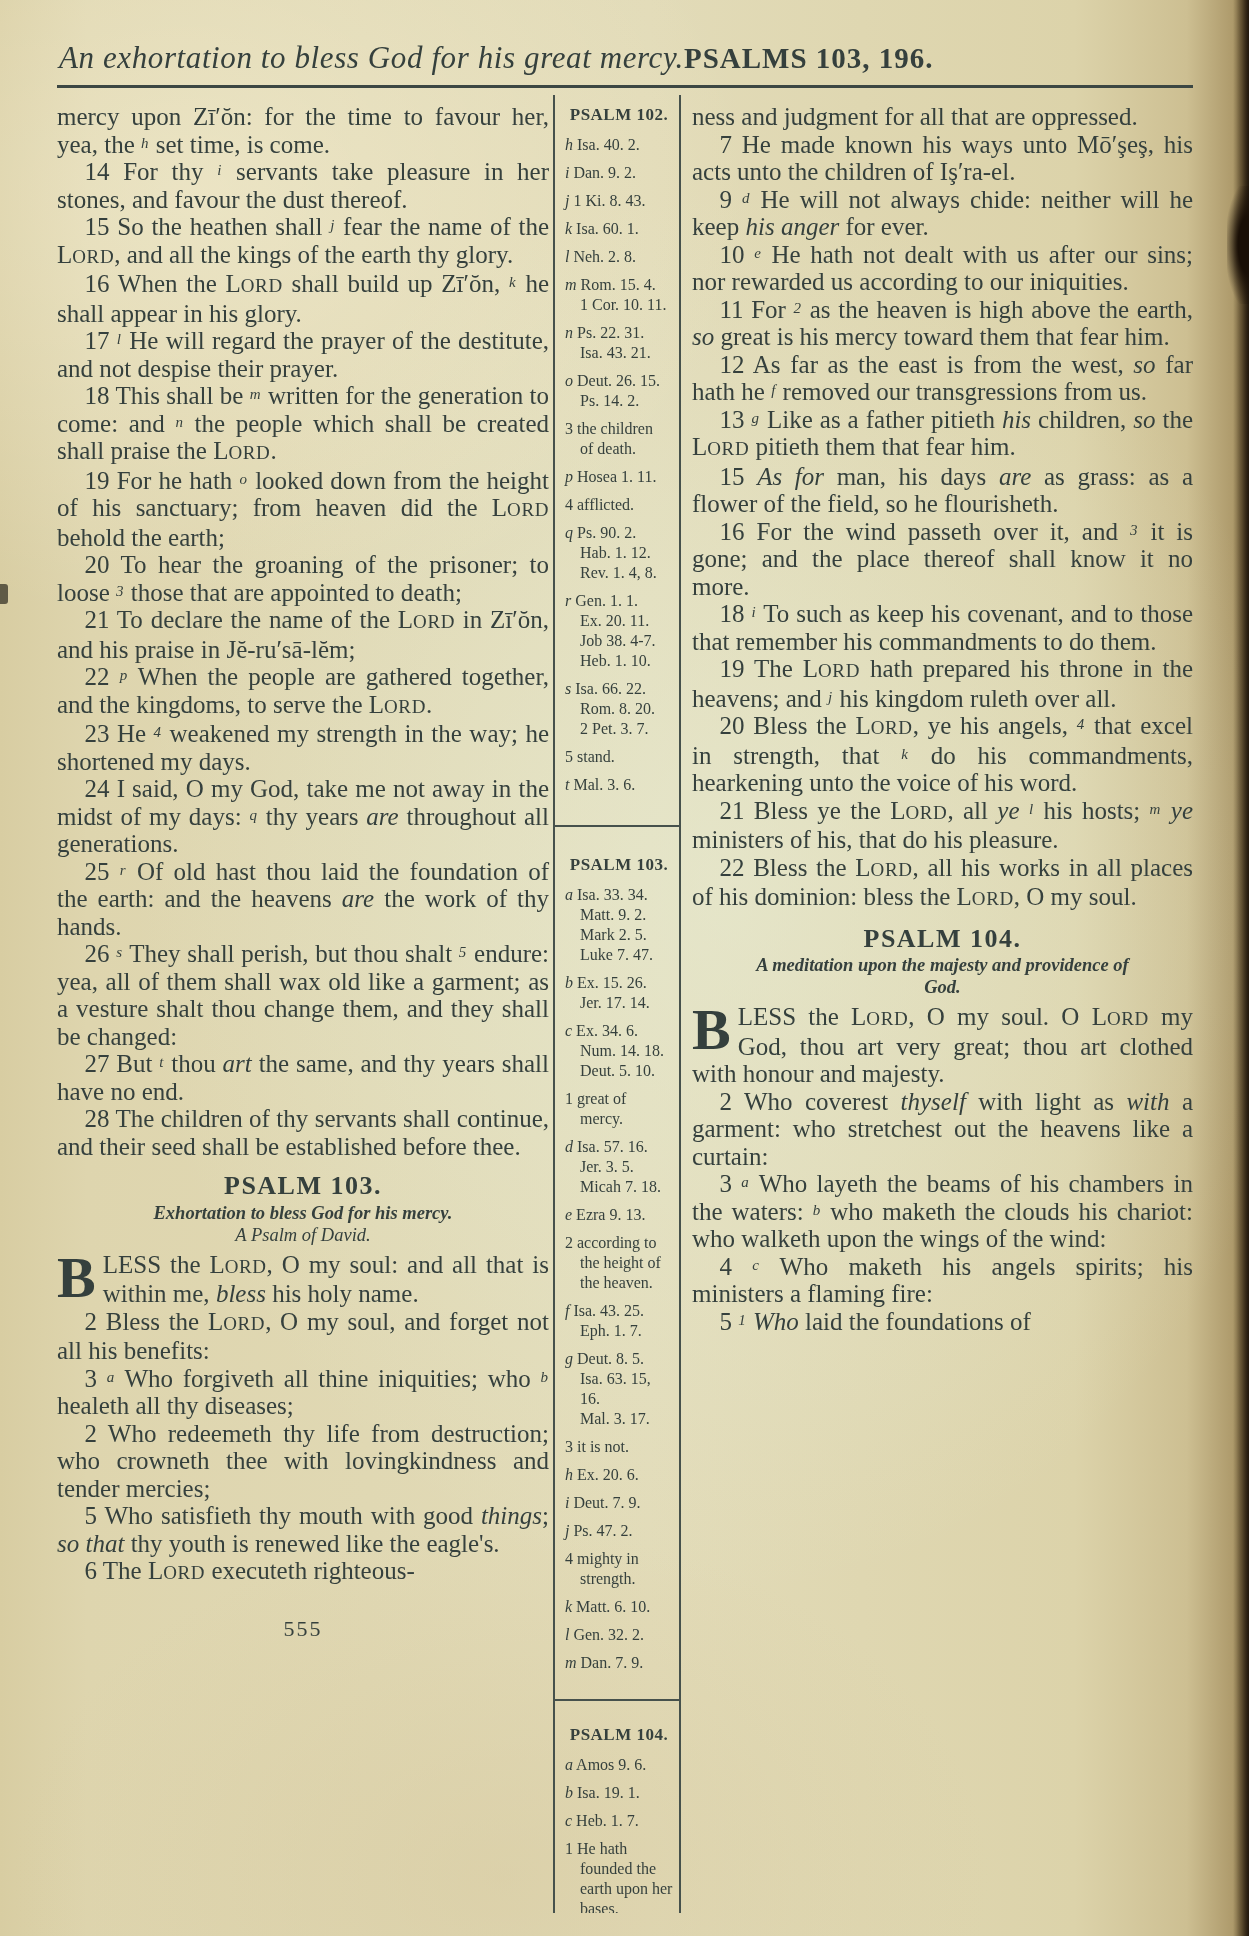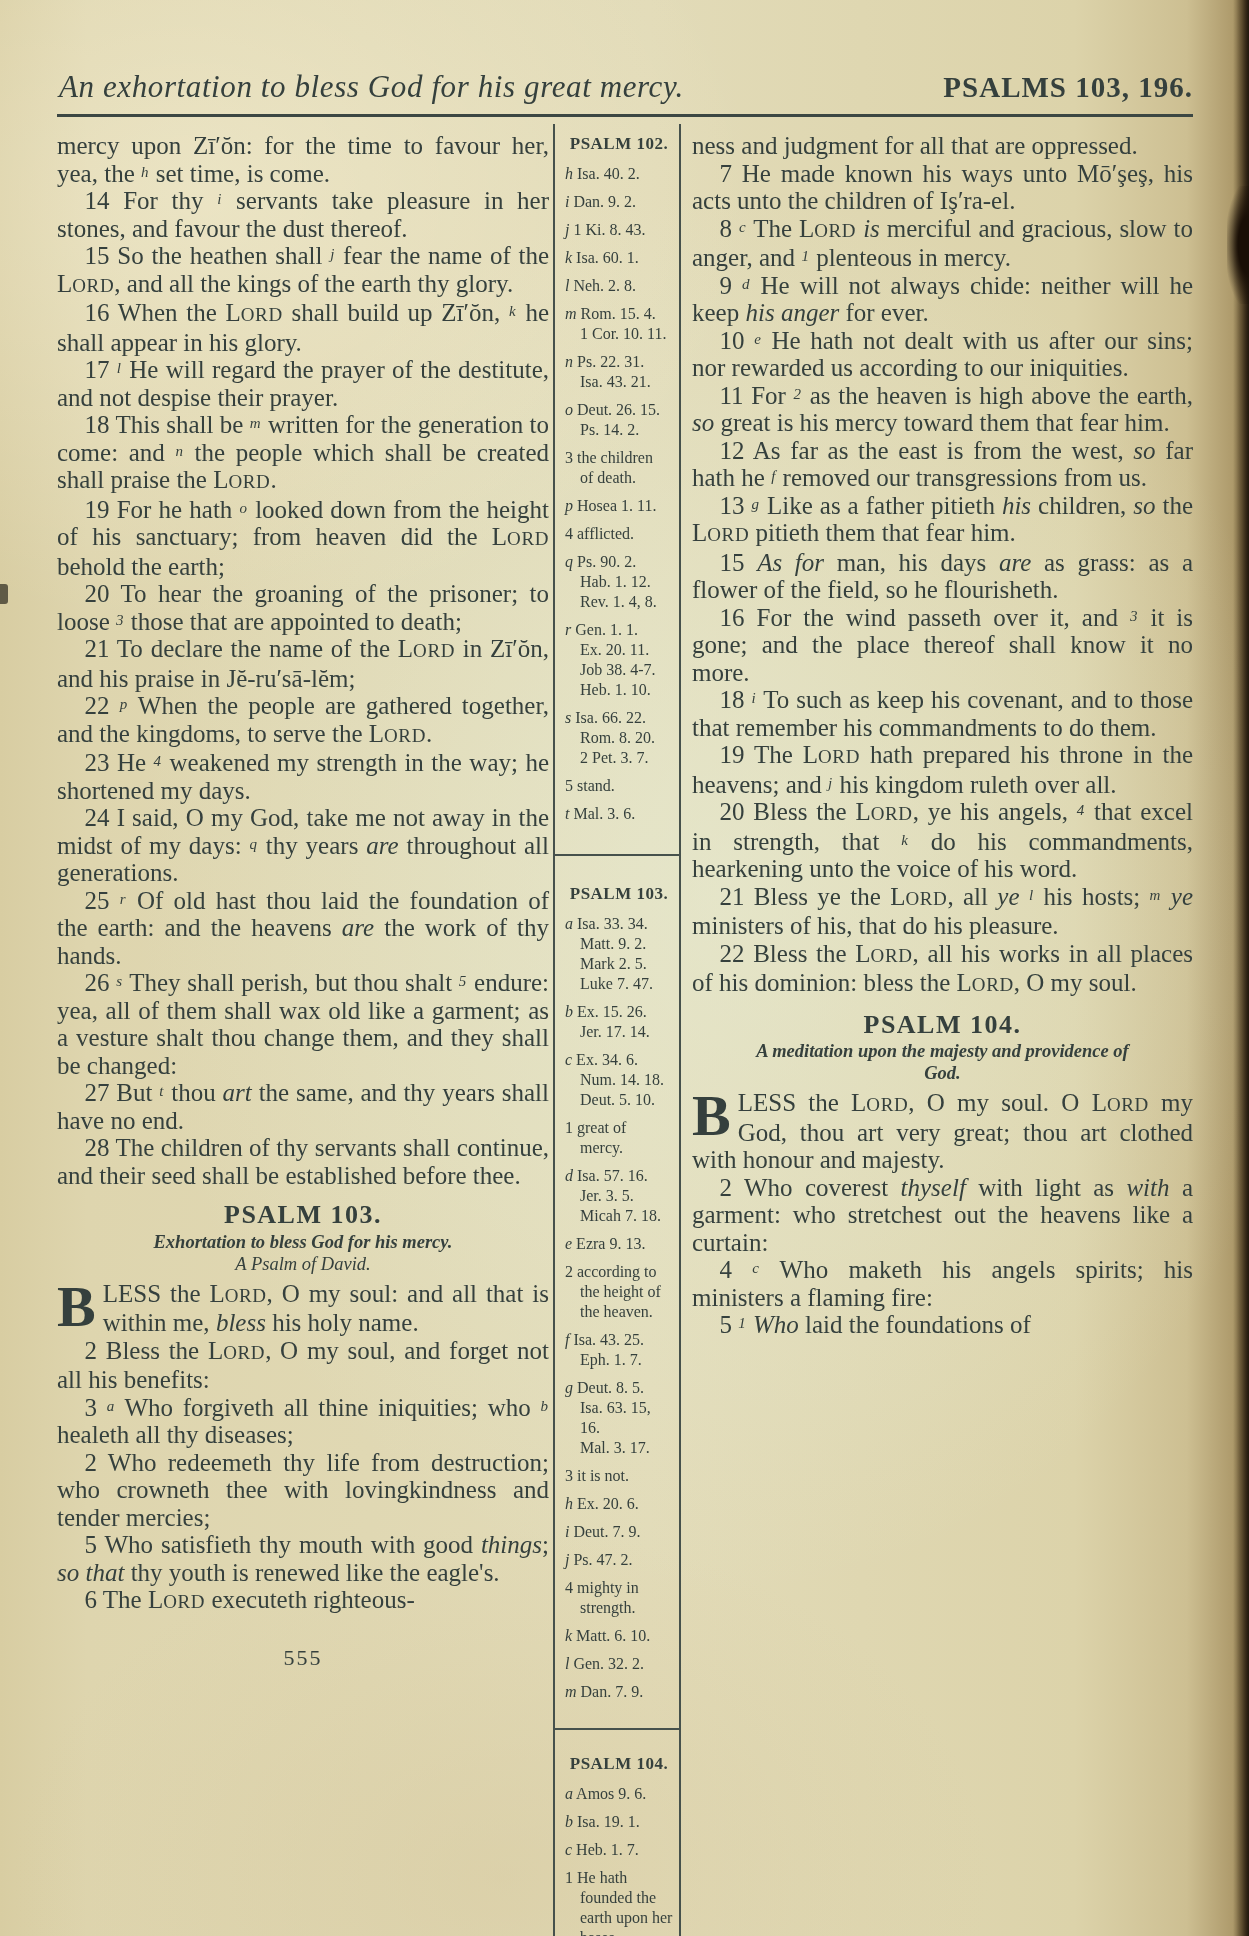--- a/index.html
+++ b/index.html
@@ -14,21 +14,21 @@
     font-family:"Liberation Serif","DejaVu Serif",serif;
     color:var(--ink,#35403d);
   }
   .edge-shadow{position:absolute;right:0;top:0;width:16px;height:100%;
     background:linear-gradient(to right, rgba(52,38,16,0), rgba(48,34,14,.55) 55%, #241a0e 95%);}
   .edge-blob{position:absolute;right:0;top:186px;width:22px;height:118px;
     background:radial-gradient(ellipse at 100% 50%, #190f06 35%, rgba(25,15,6,0) 78%);}
   .left-mark{position:absolute;left:0;top:584px;width:8px;height:20px;background:#4a4536;border-radius:0 3px 3px 0;opacity:.85;}
 
   .content{position:absolute;left:57px;top:40px;width:1136px;}
-  .header{display:flex;justify-content:space-between;align-items:baseline;margin-top:29px;}
+  .header{display:flex;align-items:baseline;}
   .running-head{font-style:italic;font-size:31px;letter-spacing:.6px;padding-left:2px;}
   .page-ref{font-weight:bold;font-size:29px;letter-spacing:1px;}
   .head-rule{height:3px;background:#3c4743;margin-top:9px;}
 
   .cols{display:flex;margin-top:7px;align-items:stretch;}
   .col-left{width:492px;}
   .col-right{flex:1;padding-left:11px;}
   .col-left,.col-right{font-size:25px;line-height:27.5px;text-align:justify;}
   .col-mid{width:128px;margin-left:4px;box-sizing:border-box;height:1818px;overflow:hidden;
     border-left:2px solid #46514c;border-right:2px solid #46514c;
@@ -161,21 +161,20 @@
             <div class="refline"><i>c</i> Heb. 1. 7.</div>
             <div class="refline">1 He hath<br>founded the<br>earth upon her<br>bases.</div>
           </div>
       </div>
 
       <div class="col-right">
         <p class="verse cont">ness and judgment for all that are oppressed.</p>
         <div>
 
         <p class="verse">7 He made known his ways unto Mō′şeş, his acts unto the children of Iş′ra-el.</p>
-            <p class="verse">8 <sup class="r">c</sup> The <span class="lord">L<span class="sc">ORD</span></span> <i>is</i> merciful and gracious, slow to anger, and <sup class="r">1</sup> plenteous in mercy.</p>
             <p class="verse">9 <sup class="r">d</sup> He will not always chide: neither will he keep <i>his anger</i> for ever.</p>
             <p class="verse">10 <sup class="r">e</sup> He hath not dealt with us after our sins; nor rewarded us according to our iniquities.</p>
             <p class="verse">11 For <sup class="r">2</sup> as the heaven is high above the earth, <i>so</i> great is his mercy toward them that fear him.</p>
             <p class="verse">12 As far as the east is from the west, <i>so</i> far hath he <sup class="r">f</sup> removed our transgressions from us.</p>
             <p class="verse">13 <sup class="r">g</sup> Like as a father pitieth <i>his</i> children, <i>so</i> the <span class="lord">L<span class="sc">ORD</span></span> pitieth them that fear him.</p>
             <p class="verse">15 <i>As for</i> man, his days <i>are</i> as grass: as a flower of the field, so he flourisheth.</p>
             <p class="verse">16 For the wind passeth over it, and <sup class="r">3</sup> it is gone; and the place thereof shall know it no more.</p>
             <p class="verse">18 <sup class="r">i</sup> To such as keep his covenant, and to those that remember his commandments to do them.</p>
             <p class="verse">19 The <span class="lord">L<span class="sc">ORD</span></span> hath prepared his throne in the heavens; and <sup class="r">j</sup> his kingdom ruleth over all.</p>
             <p class="verse">20 Bless the <span class="lord">L<span class="sc">ORD</span></span>, ye his angels, <sup class="r">4</sup> that excel in strength, that <sup class="r">k</sup> do his commandments, hearkening unto the voice of his word.</p>
@@ -184,20 +183,21 @@
           </div>
         <div class="psalm-title">PSALM 104.</div>
         <div class="psalm-sub">A meditation upon the majesty and providence of<br>God.</div>
         <p class="verse first" style="margin-top:5px;">
           <span class="dropcap">B</span>
           <span>LESS the <span class="lord">L<span class="sc">ORD</span></span>, O my soul. O <span class="lord">L<span class="sc">ORD</span></span> my God, thou art very great; thou art clothed with honour and majesty.</span>
         </p>
         <div>
 
         <p class="verse">2 Who coverest <i>thyself</i> with light as <i>with</i> a garment: who stretchest out the heavens like a curtain:</p>
+            <p class="verse">3 <sup class="r">a</sup> Who layeth the beams of his chambers in the waters: <sup class="r">b</sup> who maketh the clouds his chariot: who walketh upon the wings of the wind:</p>
             <p class="verse">4 <sup class="r">c</sup> Who maketh his angels spirits; his ministers a flaming fire:</p>
             <p class="verse">5 <sup class="r">1</sup> <i>Who</i> laid the foundations of</p>
           </div>
       </div>
 
     </div>
   </div>
 </div>
 
 </body></html>

